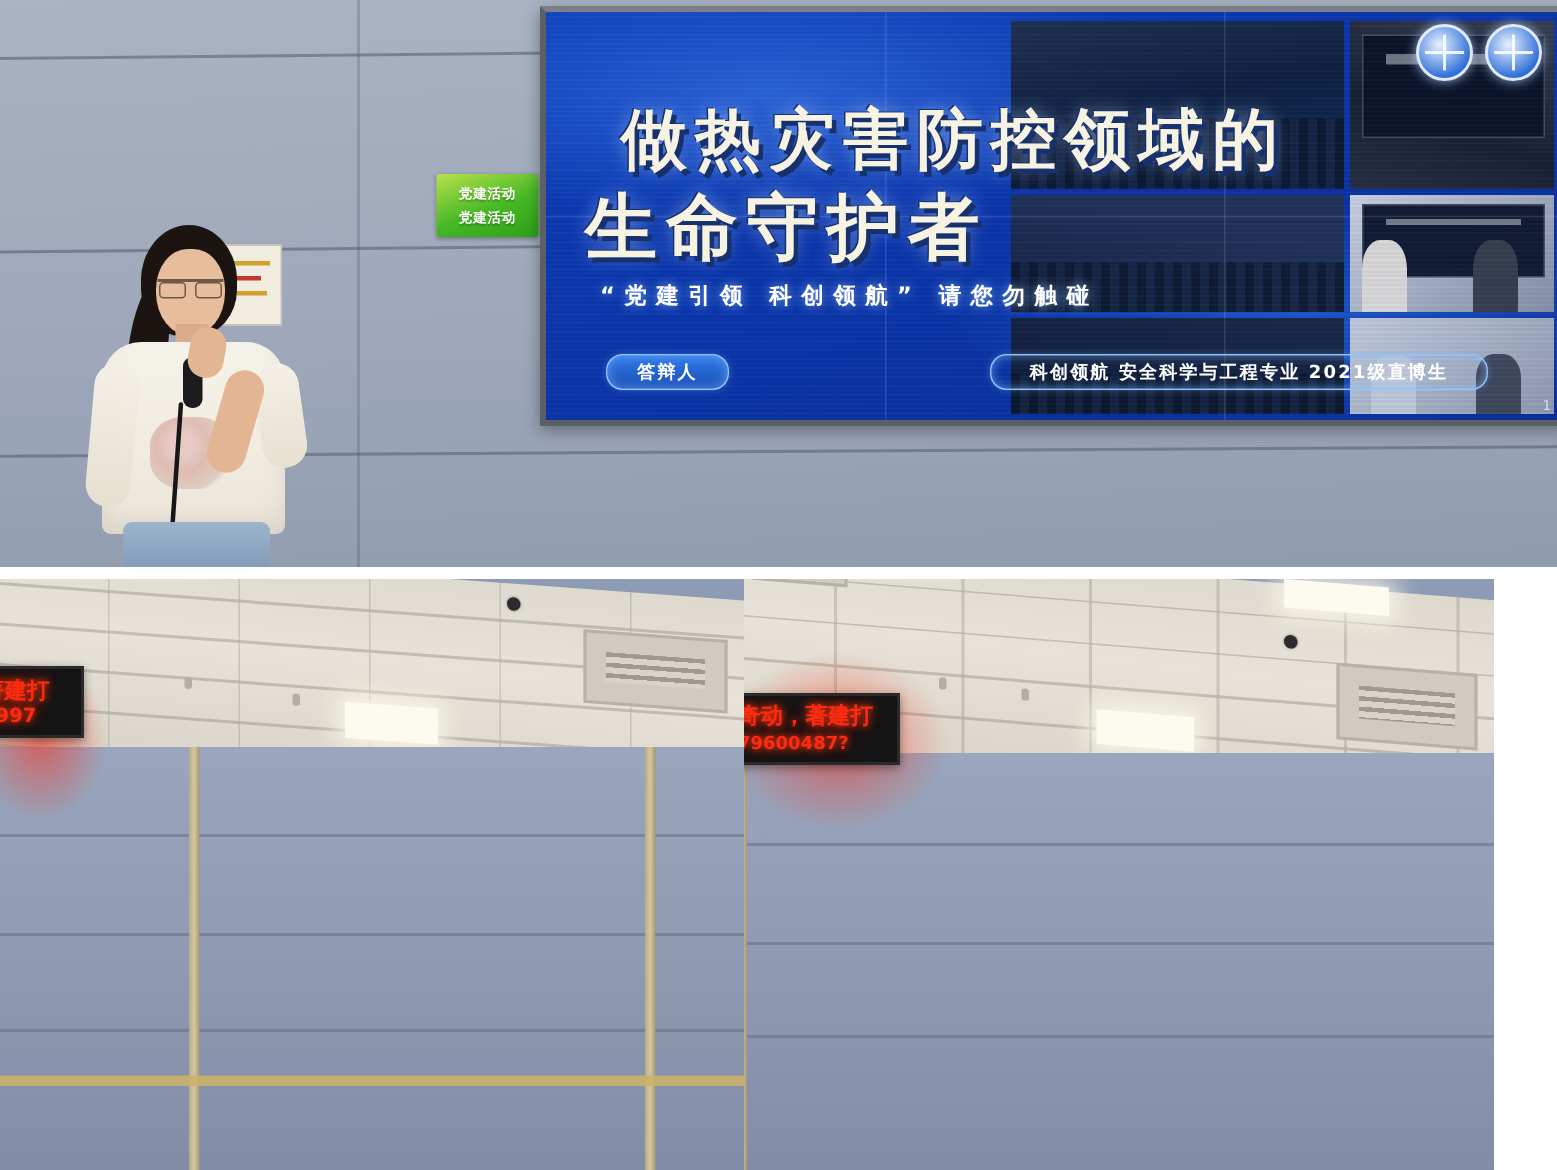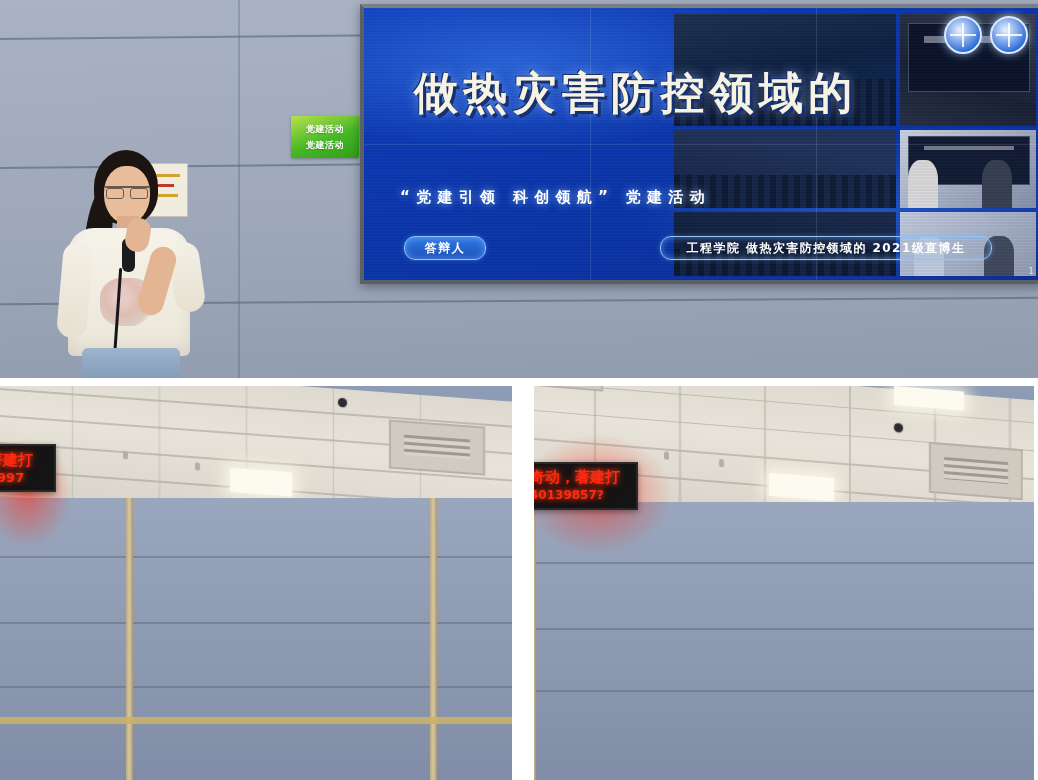--- a/index.html
+++ b/index.html
@@ -138,21 +138,21 @@
      background:#1c1c1e;}
   .sp-mic-cord{position:absolute;left:68px;top:118px;width:3px;height:92px;background:#17171a;
      border-radius:2px;transform:rotate(4deg);}
   .sp-print{position:absolute;left:52px;top:128px;width:54px;height:48px;border-radius:40%;
      background:radial-gradient(circle at 40% 40%,#e7c9c6 0 18%,rgba(210,150,140,.55) 40%,rgba(170,120,110,.25) 70%,transparent 78%);}
   .sp-jeans{position:absolute;left:34px;top:198px;width:98px;height:34px;
      background:linear-gradient(180deg,#9db4cc,#7e99b8);border-radius:6px 6px 0 0;}
 
   
   #panel-bl{left:0;top:386px;width:512px;height:394px;}
-  #panel-br{left:534px;top:386px;width:500px;height:394px;}
+  #panel-br{left:496px;top:386px;width:500px;height:394px;}
 
   .room-bg{position:absolute;inset:0;background:#8e9bb4;}
   .ceiling{position:absolute;left:0;top:0;width:100%;height:135px;
      background:linear-gradient(182deg,#ddd9ce 0%,#e7e3d8 40%,#d5d1c6 100%);
      transform-origin:left top;}
   .ceil-grid{position:absolute;inset:0;opacity:.55;}
   .cg-h{position:absolute;left:-10%;width:130%;height:1.5px;background:rgba(140,136,126,.75);}
   .cg-v{position:absolute;top:0;width:1.5px;height:100%;background:rgba(140,136,126,.6);}
   .ceil-light{position:absolute;background:#fdfbef;box-shadow:0 0 16px 5px rgba(255,253,235,.8);}
   .ac-vent{position:absolute;background:#cfcbc0;border:2px solid #b6b2a7;}
@@ -250,24 +250,25 @@
           <div class="stand-person" style="left:62%;background:#444a58"></div>
         </div>
       </div>
 
       <div class="vw-scan"></div>
       <div class="vw-tileline h" style="top:136px"></div>
       <div class="vw-tileline v" style="left:226px"></div>
       <div class="vw-tileline v" style="left:452px"></div>
 
       <div class="vw-title" id="vw-title-1">做热灾害防控领域的</div>
-      <div class="vw-sub">“党建引领  科创领航” 党建活动</div>
+      <div class="vw-title" id="vw-title-2">生命守护者</div>
+      <div class="vw-sub">“党建引领  科创领航” 请您勿触碰</div>
 
       <div class="pill" id="pill-role">答辩人</div>
-      <div class="pill" id="pill-dept">工程学院 做热灾害防控领域的 2021级直博生</div>
+      <div class="pill" id="pill-dept">科创领航 安全科学与工程专业 2021级直博生</div>
 
       <div class="vw-logos">
         <div class="vw-logo"></div>
         <div class="vw-logo"></div>
       </div>
       <div class="vw-page">1</div>
     </div>
   </div>
 
   <div class="panel" id="panel-bl">
@@ -338,18 +339,18 @@
 
     <div class="backwall" style="top:116px;height:278px"></div>
     <div class="bw-seam" style="top:176px"></div>
     <div class="bw-seam" style="top:242px"></div>
     <div class="bw-seam" style="top:304px"></div>
     <div class="bw-col" style="left:-5px;width:7px;top:116px;height:278px"></div>
 
     <div class="led-halo" style="left:-12px;top:48px;width:150px;height:120px"></div>
     <div class="led" style="left:-10px;top:76px;width:110px;height:44px">
       <span class="led-row" style="top:4px;font-size:15px">奇动，著建打</span>
-      <span class="led-row" style="top:24px;font-size:12px">40139857?</span>
+      <span class="led-row" style="top:24px;font-size:12px">79600487?</span>
     </div>
 
   </div>
 
 </div>
 
 </body></html>

